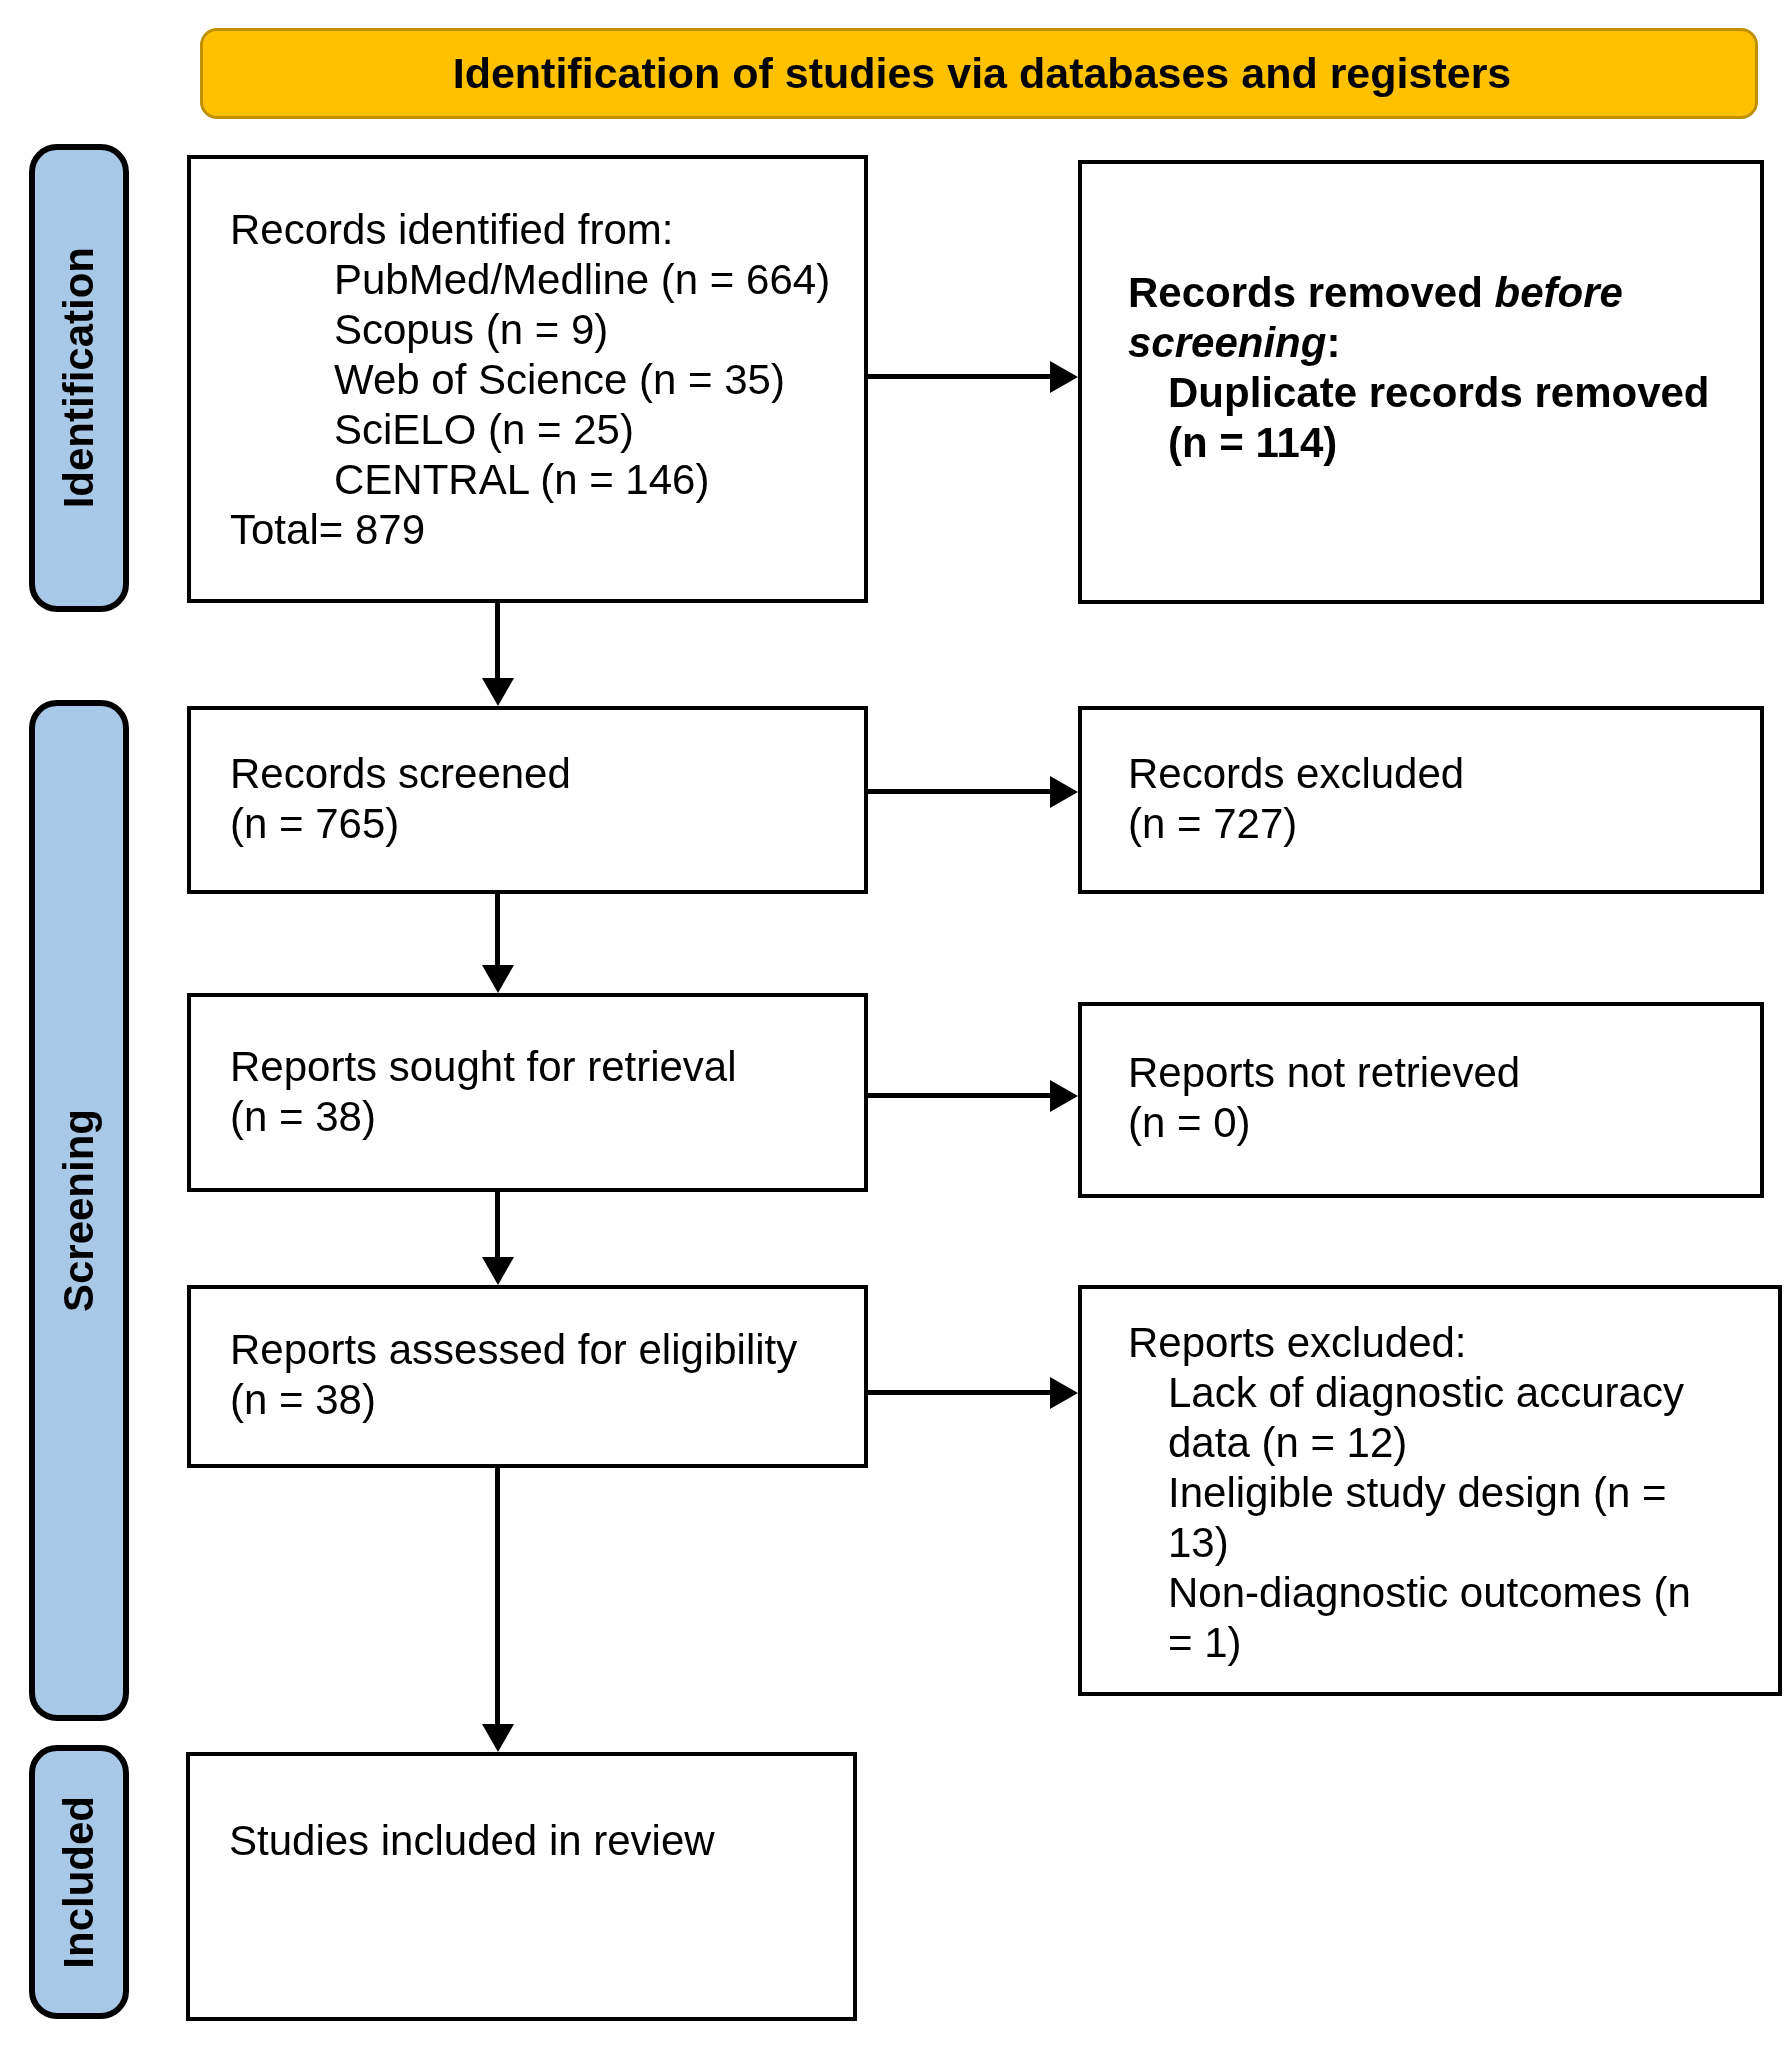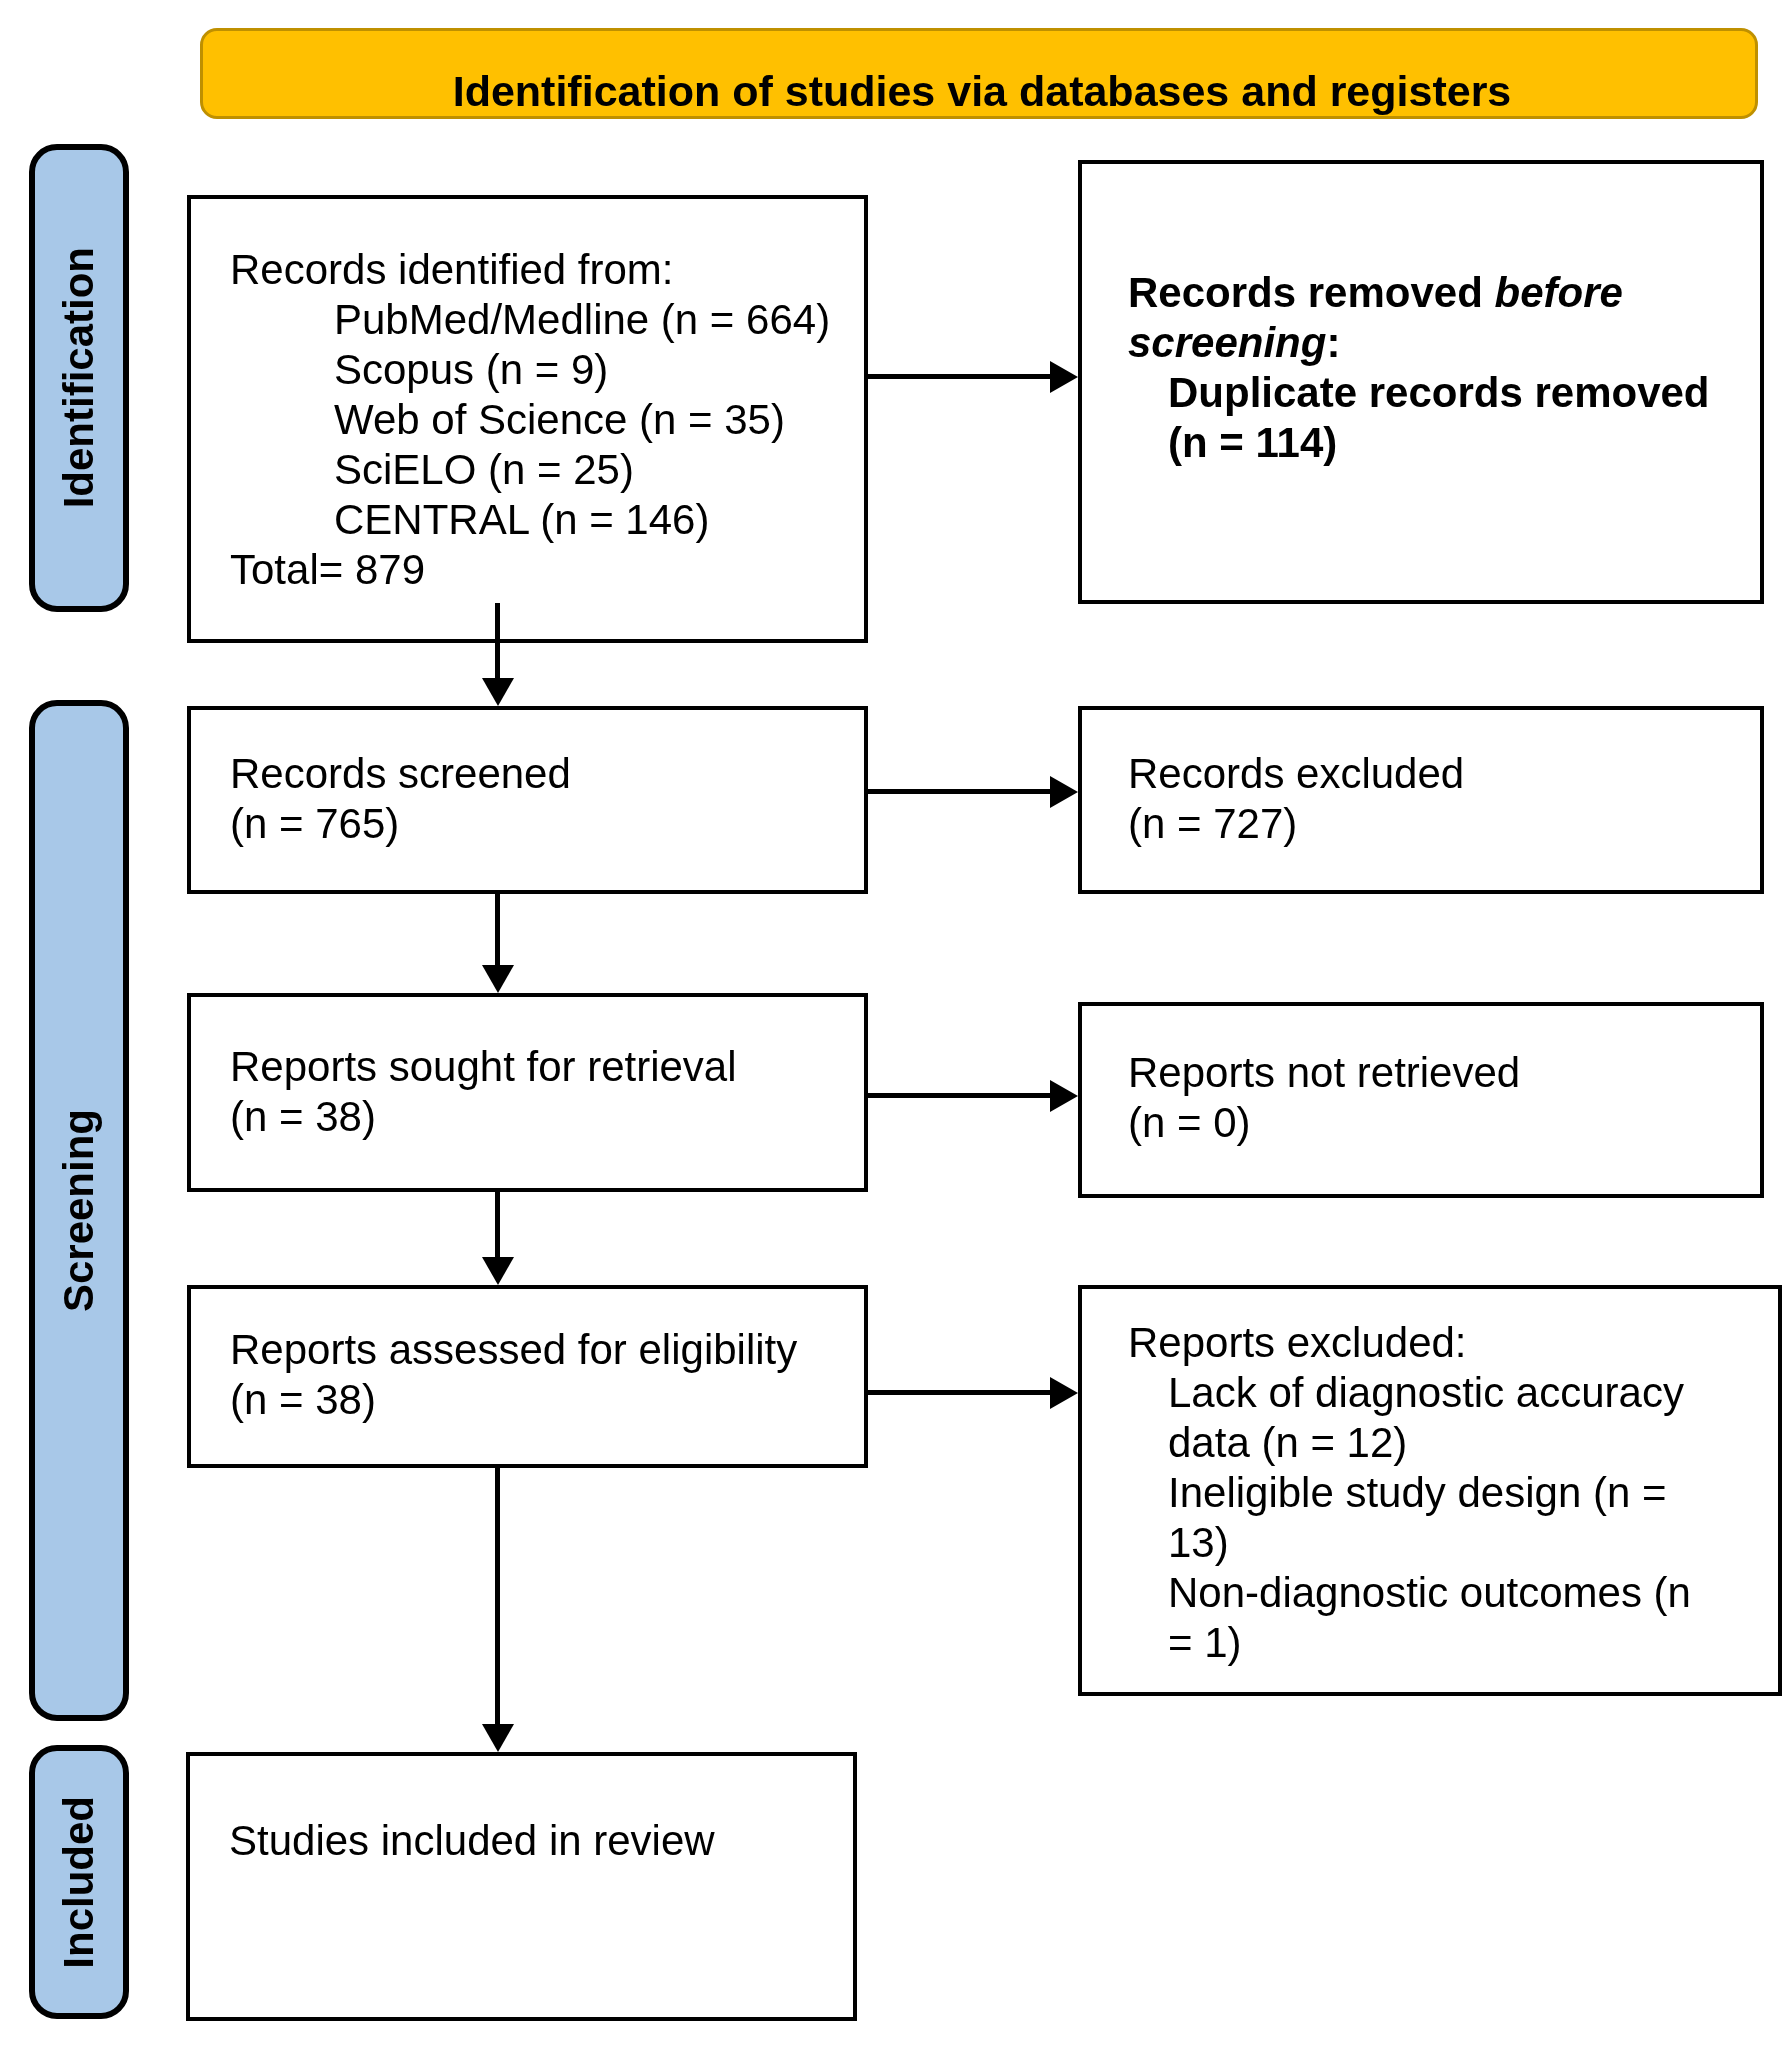--- a/index.html
+++ b/index.html
@@ -9,21 +9,21 @@
     background:#ffffff;
     font-family:"Liberation Sans", sans-serif;
     color:#000;
     overflow:hidden;
   }
   
   .banner{
     position:absolute;left:200px;top:28px;width:1558px;height:91px;
     background:#FFC000;border:3.5px solid #BF9000;border-radius:17px;
     box-sizing:border-box;
-    display:flex;align-items:flex-end;justify-content:center;
+    display:flex;align-items:center;justify-content:center;
     font-size:43px;font-weight:bold;padding-left:6px;
   }
   
   .pill{
     position:absolute;left:29px;width:100px;
     background:#A8C8E8;border:6.3px solid #000;border-radius:28px;
     box-sizing:border-box;
     display:flex;align-items:center;justify-content:center;
   }
   .pill .vtext{
@@ -34,21 +34,21 @@
   #pill-screening{top:700px;height:1021px;}
   #pill-included{top:1745px;height:274px;}
   
   .box{
     position:absolute;background:#fff;border:4.2px solid #000;
     box-sizing:border-box;
     font-size:42px;line-height:50px;
   }
   .indent{margin-left:104px;}
   .indent2{margin-left:40px;}
-  #box-records-identified{left:187px;top:155px;width:681px;height:448px;padding:46px 25px 0 39px;margin-top:40px;}
+  #box-records-identified{left:187px;top:155px;width:681px;height:448px;padding:46px 25px 0 39px;}
   #box-records-removed{left:1078px;top:160px;width:686px;height:444px;padding:104px 29px 0 46px;font-weight:bold;}
   #box-records-screened{left:187px;top:706px;width:681px;height:188px;padding:39px 25px 0 39px;}
   #box-records-excluded{left:1078px;top:706px;width:686px;height:188px;padding:39px 25px 0 46px;}
   #box-reports-sought{left:187px;top:993px;width:681px;height:199px;padding:45px 25px 0 39px;}
   #box-reports-not-retrieved{left:1078px;top:1002px;width:686px;height:196px;padding:42px 25px 0 46px;}
   #box-reports-assessed{left:187px;top:1285px;width:681px;height:183px;padding:36px 25px 0 39px;}
   #box-reports-excluded{left:1078px;top:1285px;width:704px;height:411px;padding:29px 28px 0 46px;}
   #box-studies-included{left:186px;top:1752px;width:671px;height:269px;padding:60px 25px 0 39px;}
   #box-reports-excluded .reasons{width:539px;}
   .italic{font-style:italic;}

